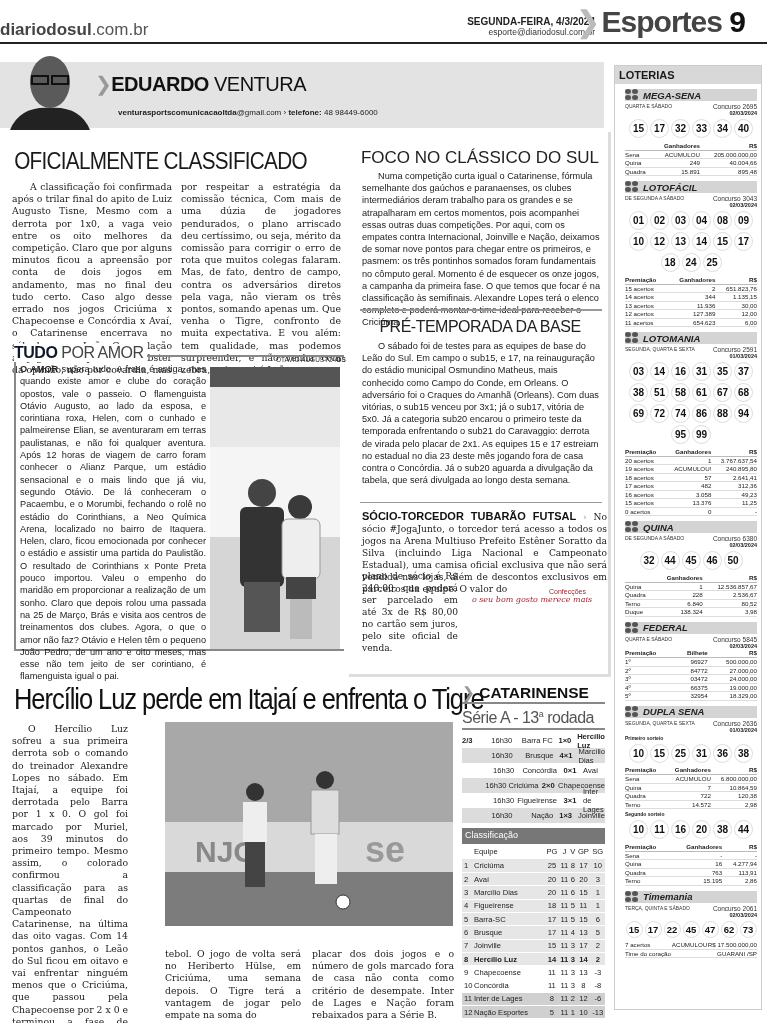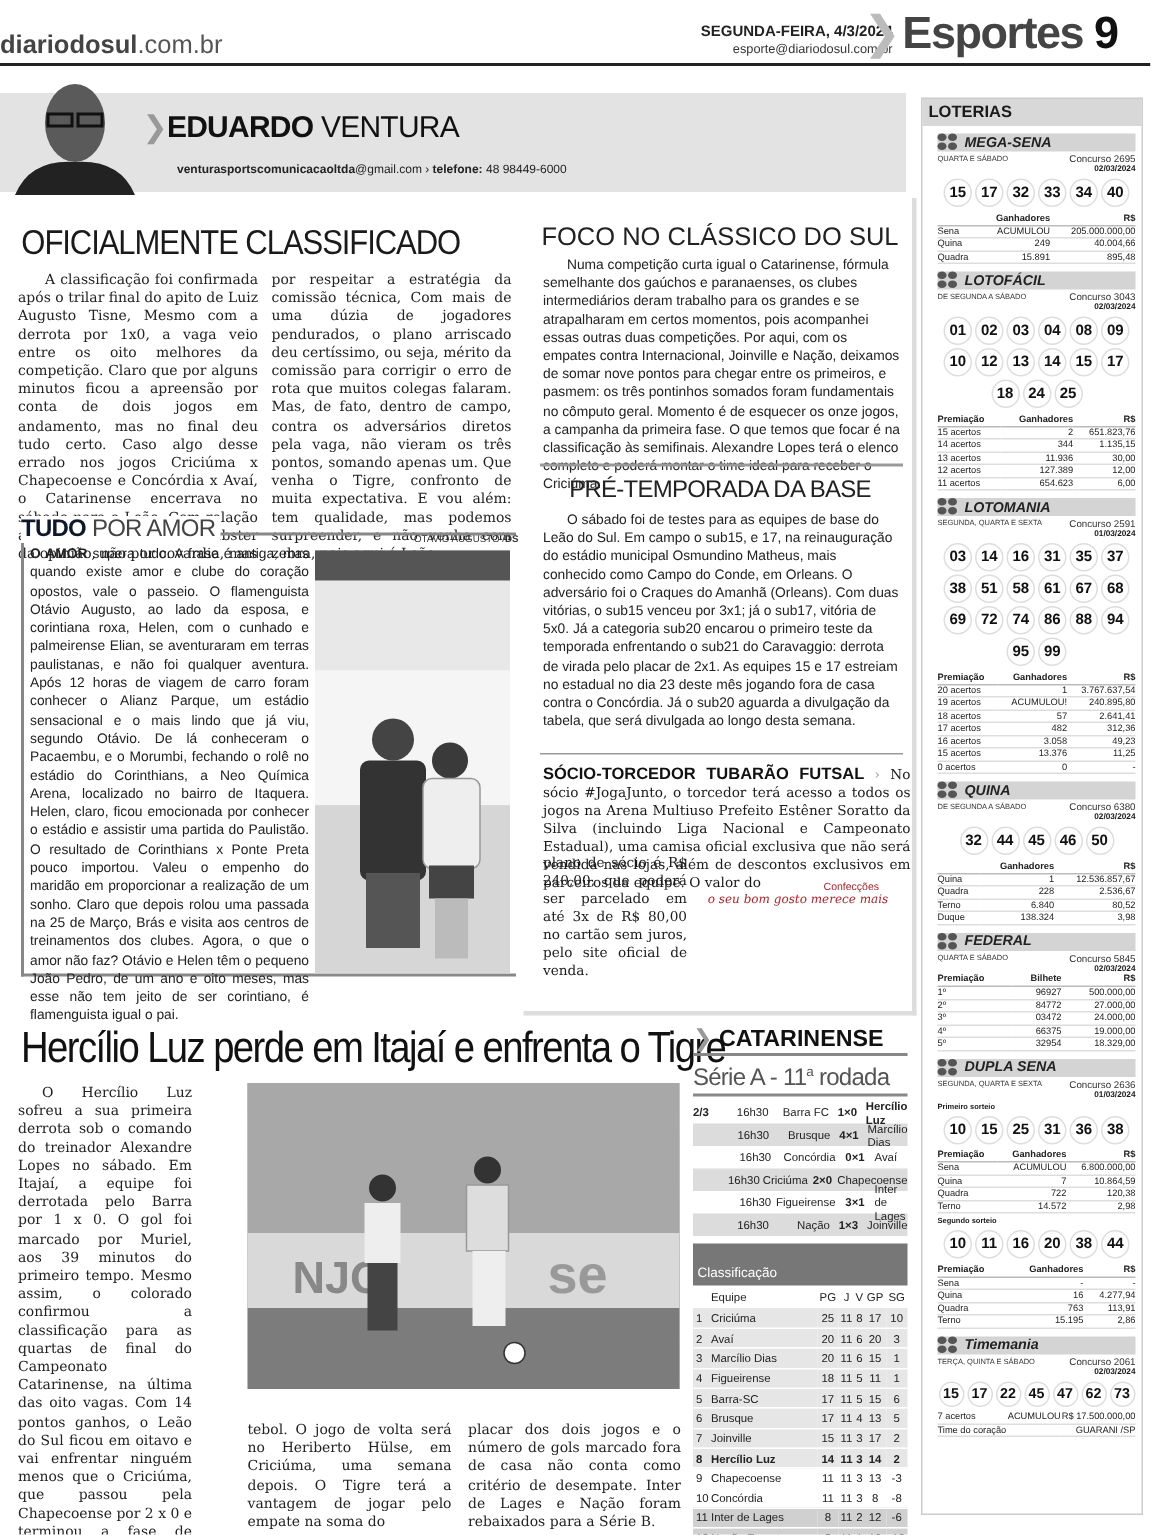--- a/index.html
+++ b/index.html
@@ -54,21 +54,21 @@
 .cat .ttl .chev{color:#999;font-weight:normal}
 .cat .sub{font-family:"Liberation Sans",sans-serif;font-size:16px;color:#555;line-height:20px;border-bottom:2px solid #888;margin-bottom:3px;letter-spacing:-0.5px}
 .cat .sub sup{font-size:9px}
 .games .g{display:flex;font-family:"Liberation Sans",sans-serif;font-size:7.6px;height:15px;align-items:center;color:#222}
 .games .g.alt{background:#dcdcdc}
 .games .g .dt{width:31px;font-weight:bold}
 .games .g .tm{width:20px}
 .games .g .h{width:44px;text-align:right}
 .games .g .sc{width:26px;text-align:center;font-weight:bold}
 .games .g .a{flex:1}
-.classhead{margin-top:5px;background:#777;color:#fff;font-family:"Liberation Sans",sans-serif;font-size:9px;padding:14px 3px;height:16px}
+.classhead{margin-top:5px;background:#777;color:#fff;font-family:"Liberation Sans",sans-serif;font-size:9px;padding:2px 3px;height:16px}
 .ctable{width:100%;border-collapse:collapse;font-family:"Liberation Sans",sans-serif;font-size:7.6px;color:#222}
 .ctable th{font-weight:normal;height:15px;text-align:center}
 .ctable td{height:13.3px;text-align:center;border-bottom:1px solid #fff}
 .ctable td.team{text-align:left;white-space:nowrap}
 .ctable tr.g1 td{background:#e6e6e6}
 .ctable tr.g3 td{background:#d0d0d0}
 .ctable tr.bold td{font-weight:bold}
 .lot{position:absolute;left:614px;top:65px;width:148px;height:945px;border:1px solid #ccc;background:#fff}
 .lot .lh{background:#d8d8d8;font-family:"Liberation Sans",sans-serif;font-weight:bold;font-size:11px;padding:3px 4px;height:18px}
 .lg{margin:4px 4px 0 10px}
@@ -159,21 +159,21 @@
   <circle cx="160" cy="58" r="9" fill="#333"></circle>
   <rect x="146" y="68" width="28" height="44" fill="#ddd" stroke="#999"></rect>
   <rect x="150" y="112" width="22" height="50" fill="#eee"></rect>
   <circle cx="178" cy="180" r="7" fill="#fff" stroke="#333"></circle>
 </svg>
 <div class="body h2c">tebol. O jogo de volta será no Heriberto Hülse, em Criciúma, uma semana depois. O Tigre terá a vantagem de jogar pelo empate na soma do</div>
 <div class="body h3c">placar dos dois jogos e o número de gols marcado fora de casa não conta como critério de desempate. Inter de Lages e Nação foram rebaixados para a Série B.</div>
 
 <div class="cat">
   <div class="ttl"><span class="chev">❯</span> <span>CATARINENSE</span></div>
-  <div class="sub"><span>Série A - 11</span><sup>a</sup> <span>rodada</span></div>
+  <div class="sub"><span>Série A - 13</span><sup>a</sup> <span>rodada</span></div>
   <div class="games" id="games">
       <div class="g">
         <span class="dt">2/3</span>
         <span class="tm">16h30</span>
         <span class="h">Barra FC</span>
         <span class="sc">1×0</span>
         <span class="a" style="font-weight: bold;">Hercílio Luz</span>
       </div>
       <div class="g alt">
         <span class="dt"></span>

